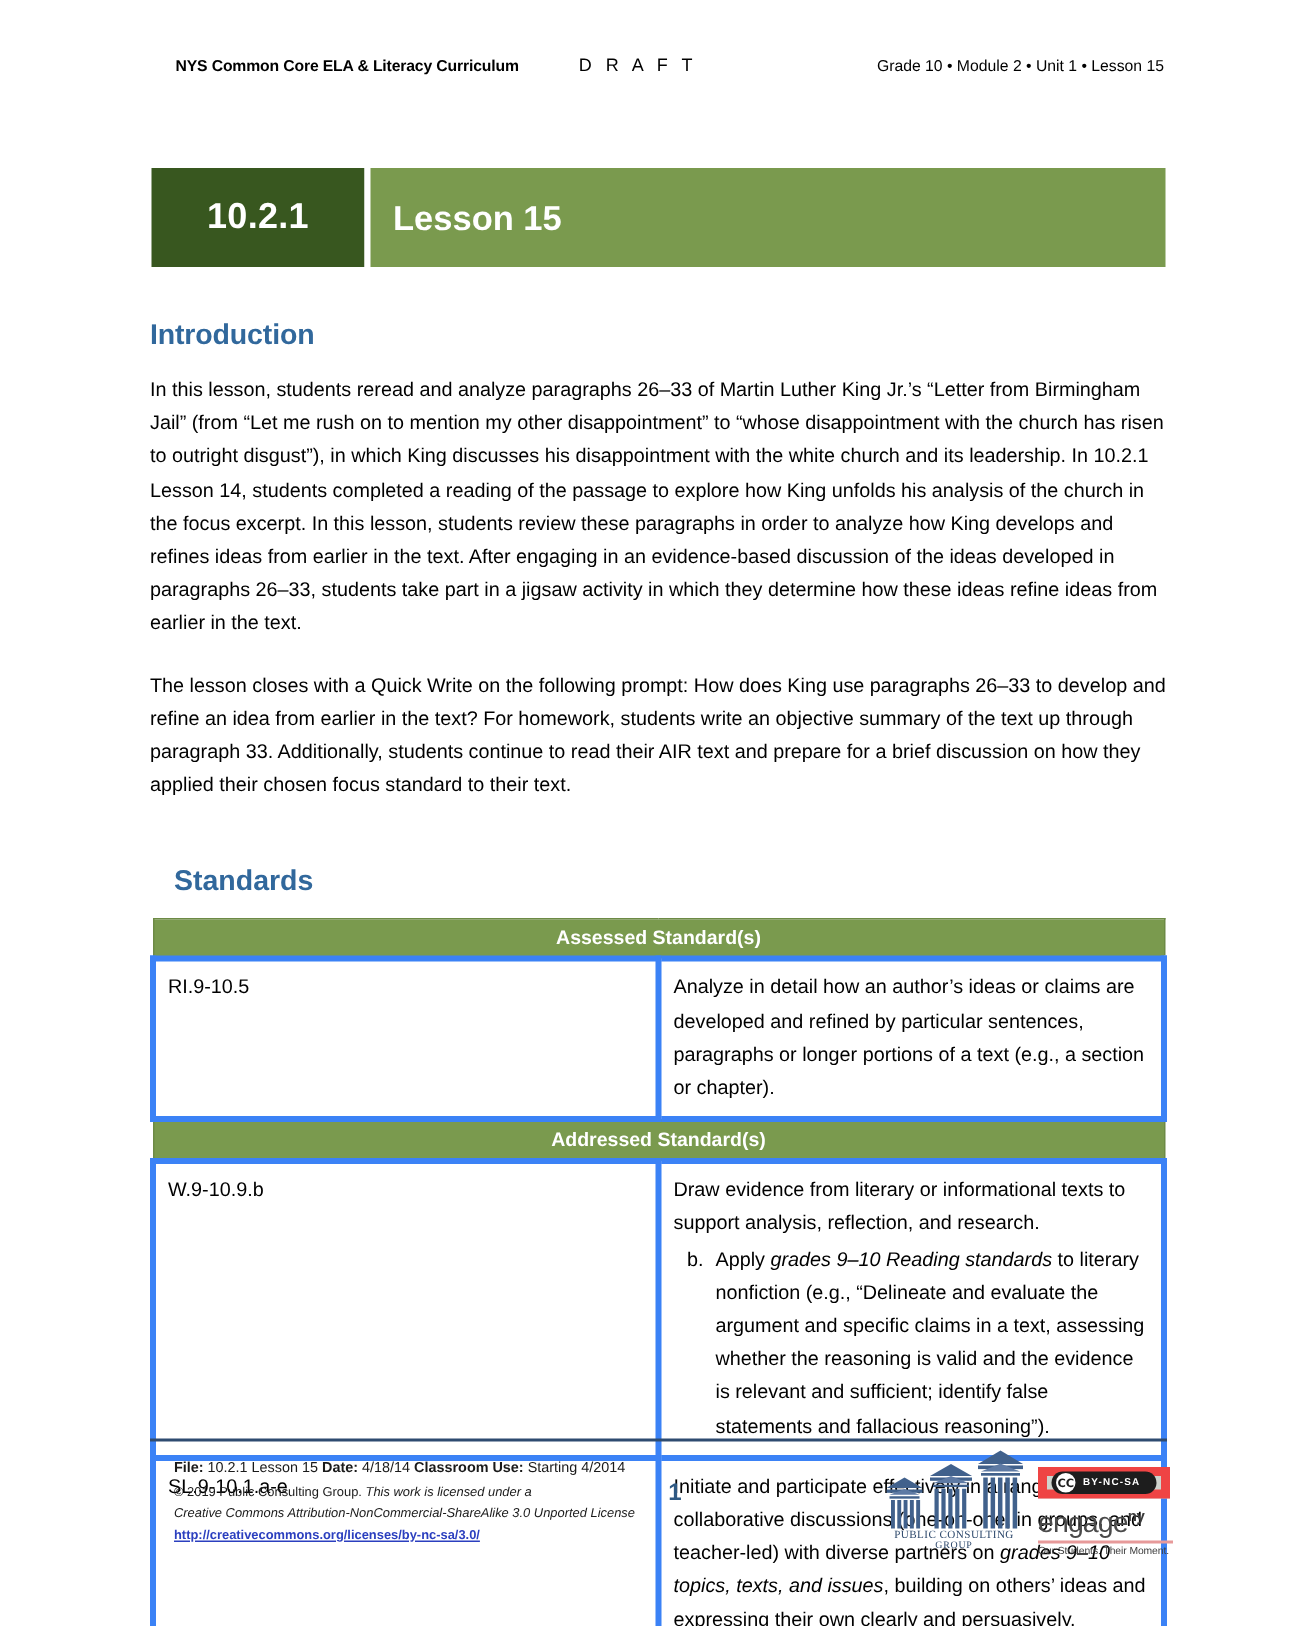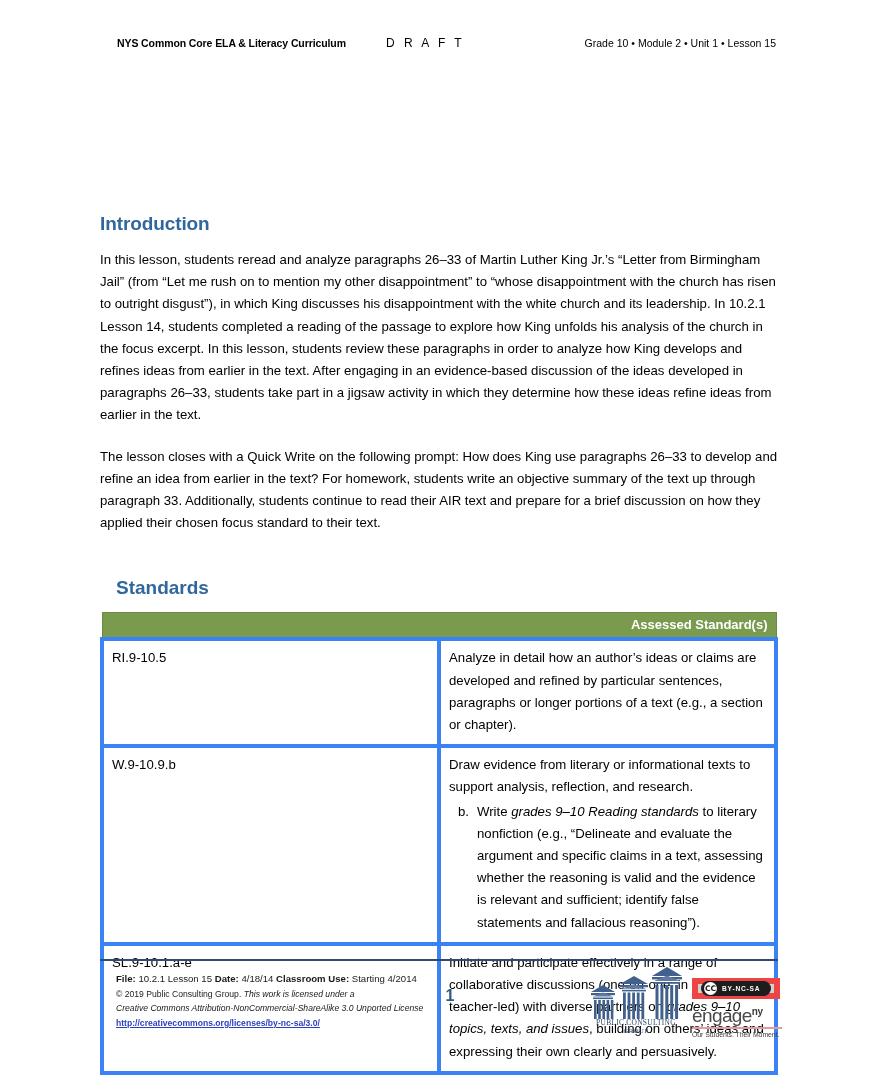--- a/index.html
+++ b/index.html
@@ -120,21 +120,21 @@
   table.standards {
     width: 678px;
     border-collapse: collapse;
     table-layout: fixed;
     font-size: 13.2px;
   }
   table.standards th.grouphead {
     background: #7a9a4e;
     color: #ffffff;
     font-weight: bold;
-    text-align: right;
+    text-align: center;
     padding: 4px 8px 5px 8px;
     border: 1px solid #6d8a45;
     font-size: 13px;
   }
   table.standards td {
     border: 4px solid #3b82f6;
     vertical-align: top;
     padding: 6px 8px 8px 8px;
     line-height: 22.2px;
   }
@@ -319,48 +319,56 @@
 <body>
 
 <div class="page">
 
   <div class="runhead">
     <span class="runhead-left">NYS Common Core ELA &amp; Literacy Curriculum</span>
     <span class="runhead-center">D R A F T</span>
     <span class="runhead-right">Grade 10 • Module 2 • Unit 1 • Lesson 15</span>
   </div>
 
+  <div class="banner">
+    <div class="banner-code">10.2.1</div>
+    <div class="banner-gap"></div>
+    <div class="banner-title">Lesson 15</div>
+  </div>
 
   <div class="content">
 
     <h2 class="section">Introduction</h2>
     <p class="body">In this lesson, students reread and analyze paragraphs 26–33 of Martin Luther King Jr.’s “Letter from Birmingham Jail” (from “Let me rush on to mention my other disappointment” to “whose disappointment with the church has risen to outright disgust”), in which King discusses his disappointment with the white church and its leadership. In 10.2.1 Lesson 14, students completed a reading of the passage to explore how King unfolds his analysis of the church in the focus excerpt. In this lesson, students review these paragraphs in order to analyze how King develops and refines ideas from earlier in the text. After engaging in an evidence-based discussion of the ideas developed in paragraphs 26–33, students take part in a jigsaw activity in which they determine how these ideas refine ideas from earlier in the text.</p>
     <p class="body">The lesson closes with a Quick Write on the following prompt: How does King use paragraphs 26–33 to develop and refine an idea from earlier in the text? For homework, students write an objective summary of the text up through paragraph 33. Additionally, students continue to read their AIR text and prepare for a brief discussion on how they applied their chosen focus standard to their text.</p>
 
     <h2 class="standards-head">Standards</h2>
 
     <table class="standards">
       <tbody>
         <tr>
           <th class="grouphead" colspan="2">Assessed Standard(s)</th>
         </tr>
         <tr>
           <td class="code">RI.9-10.5</td>
           <td>Analyze in detail how an author’s ideas or claims are developed and refined by particular sentences, paragraphs or longer portions of a text (e.g., a section or chapter).</td>
         </tr>
 
+        <tr>
+          <th class="grouphead" colspan="2">Addressed Standard(s)</th>
+        </tr>
 
         <tr>
           <td class="code">W.9-10.9.b</td>
           <td>
             <div>Draw evidence from literary or informational texts to support analysis, reflection, and research.</div>
             <div class="sub-list">
               <div class="sub-item">
                 <span class="sub-letter">b.</span>
-                <span class="sub-text"><span>Write </span><em>grades 9–10 Reading standards</em><span> to literary nonfiction (e.g., “Delineate and evaluate the argument and specific claims in a text, assessing whether the reasoning is valid and the evidence is relevant and sufficient; identify false statements and fallacious reasoning”).</span></span>
+                <span class="sub-text"><span>Apply </span><em>grades 9–10 Reading standards</em><span> to literary nonfiction (e.g., “Delineate and evaluate the argument and specific claims in a text, assessing whether the reasoning is valid and the evidence is relevant and sufficient; identify false statements and fallacious reasoning”).</span></span>
               </div>
             </div>
           </td>
         </tr>
 
         <tr>
           <td class="code">SL.9-10.1.a-e</td>
           <td><span>Initiate and participate effectively in a range of collaborative discussions (one-on-one, in groups, and teacher-led) with diverse partners on </span><em>grades 9–10 topics, texts, and issues</em><span>, building on others’ ideas and expressing their own clearly and persuasively.</span></td>
         </tr>
       </tbody>

